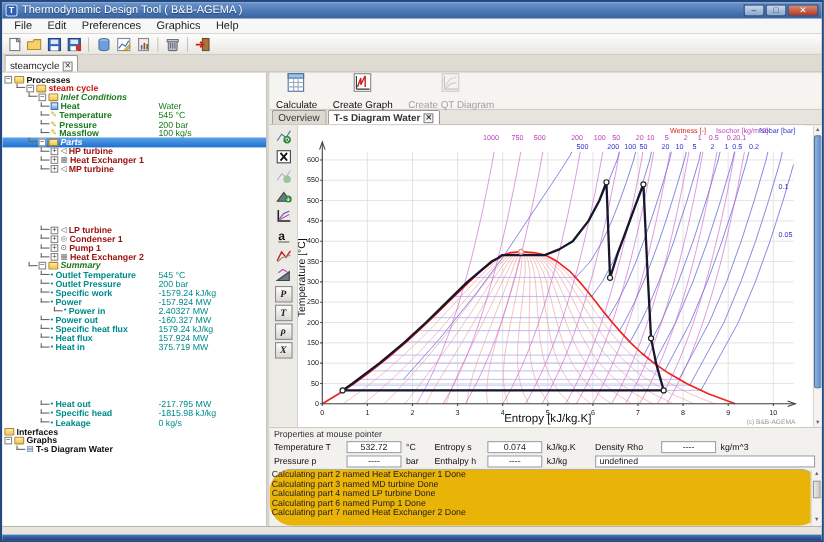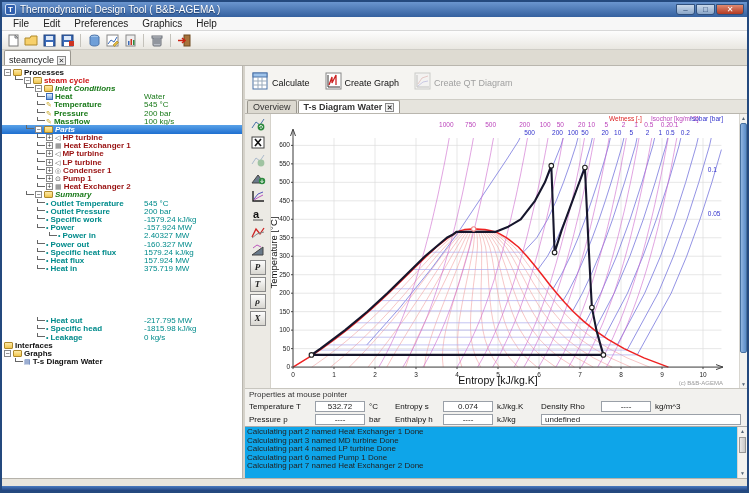--- a/index.html
+++ b/index.html
@@ -40,21 +40,21 @@
   .s-bold{font-weight:bold;color:#111;}
   .s-red{font-weight:bold;color:#cc1111;}
   .s-green-i{font-weight:bold;font-style:italic;color:#1a7a1a;}
   .s-green{font-weight:bold;color:#1a7a1a;}
   .s-teal{font-weight:bold;color:#008b8b;}
   .s-darkred{font-weight:bold;color:#991111;}
   .trow.sel{background:linear-gradient(#5aa2e8,#1e6fd0);color:#fff !important;}
   .trow.sel .rowlbl{color:#fff;font-style:italic;font-weight:bold;}
   
   .actionbar{height:34px;background:#f5f4f1;border-bottom:1px solid #cfcdc6;display:flex;align-items:center;padding-left:4px;gap:10px;}
-  .abtn{display:flex;flex-direction:row;align-items:center;gap:1px;padding:1px 2px;}
+  .abtn{display:flex;flex-direction:column;align-items:center;gap:1px;padding:1px 2px;}
   .abtn .albl{font-size:9px;color:#111;}
   .abtn.disabled .albl{color:#a0a0a0;}
   
   .charttabs{height:14px;background:#e6e4dd;border-bottom:1px solid #b9b6ae;display:flex;align-items:center;padding-left:2px;gap:1px;}
   .ctab{height:13px;border:1px solid #9a978f;border-bottom:none;border-radius:2px 2px 0 0;display:flex;align-items:center;gap:3px;padding:0 5px;font-size:9px;background:#dcd9d0;color:#333;}
   .ctab.active{background:#fff;font-weight:bold;}
   
   .chartrow{height:274px;display:flex;background:#fff;position:relative;}
   .sidetools{width:26px;background:#eceae4;border-right:1px solid #d5d2ca;display:flex;flex-direction:column;align-items:center;padding-top:2px;gap:2px;}
   .stico{width:18px;height:16px;display:flex;align-items:center;justify-content:center;}
@@ -64,21 +64,21 @@
   .vthumb{position:absolute;left:0;width:7px;background:linear-gradient(90deg,#8fb4e0,#5b8cc8);border:1px solid #46709f;border-radius:2px;}
   .varr{position:absolute;left:0;width:7px;height:8px;font-size:5px;text-align:center;line-height:8px;color:#567;}
   
   .props{height:38px;background:#f2f1ee;border-top:1px solid #c8c6bf;padding:1px 4px 0 4px;}
   .props-title{font-size:8px;color:#333;margin-bottom:1px;}
   .prow{display:flex;align-items:center;height:13px;gap:4px;}
   .plbl{font-size:8px;color:#111;}
   .pfield{height:11px;border:1px solid #9aa0a8;background:#fff;font-size:8px;text-align:center;line-height:10px;color:#222;}
   .punit{font-size:8px;color:#111;}
   
-  .logwrap{flex:1;position:relative;background:#0ea5e9;border-top:1px solid #aaa;}
+  .logwrap{flex:1;position:relative;background:#eab308;border-top:1px solid #aaa;border-radius:21px;}
   .log{position:absolute;left:2px;top:1px;right:12px;bottom:0;overflow:hidden;}
   .logline{font-size:8px;line-height:8.5px;color:#222;white-space:nowrap;}
   .logscroll{position:absolute;right:0;top:0;width:10px;bottom:0;background:#f3f2ef;border-left:1px solid #d8d6d0;}
   .lthumb{position:absolute;left:1px;top:10px;width:7px;height:16px;background:linear-gradient(90deg,#e8e8e8,#c9c9c9);border:1px solid #999;}
   .larr{position:absolute;left:0;width:9px;height:9px;font-size:5px;text-align:center;line-height:9px;color:#567;}
   
   .statusbar{height:8px;background:#e8e5dd;border-top:1px solid #b5b2aa;}
   .bottomframe{height:6px;background:linear-gradient(#4a7ac0,#16356d);}
   svg text{font-family:"Liberation Sans",sans-serif;}
 </style>
@@ -235,21 +235,21 @@
           <span class="exp">+</span>
           <span class="tico tglyph" style="color: rgb(119, 119, 119);">▦</span>
           <span class="rowlbl s-darkred">Heat Exchanger 1</span>
         </div>
         <div class="trow" style="padding-left: 35px;">
           <span class="conn"></span>
           <span class="exp">+</span>
           <span class="tico tglyph" style="color: rgb(85, 85, 85);">◁</span>
           <span class="rowlbl s-darkred">MP turbine</span>
         </div>
-        <div class="trow" style="padding-left: 35px;">
+        <div class="trow" style="padding-left: 35px; margin-top: 47px;">
           <span class="conn"></span>
           <span class="exp">+</span>
           <span class="tico tglyph" style="color: rgb(85, 85, 85);">◁</span>
           <span class="rowlbl s-darkred">LP turbine</span>
         </div>
         <div class="trow" style="padding-left: 35px;">
           <span class="conn"></span>
           <span class="exp">+</span>
           <span class="tico tglyph" style="color: rgb(119, 119, 119);">◎</span>
           <span class="rowlbl s-darkred">Condenser 1</span>

